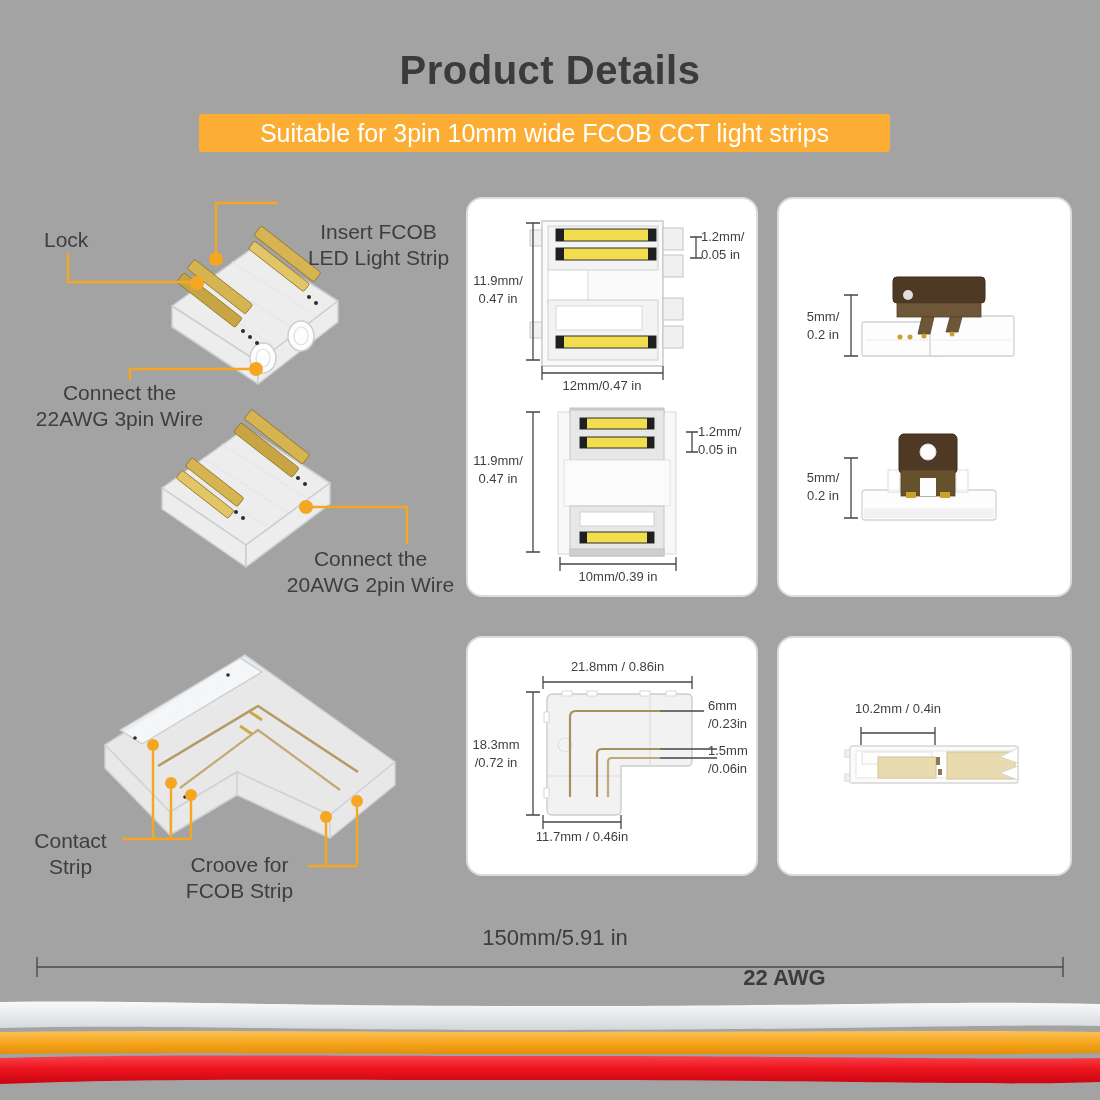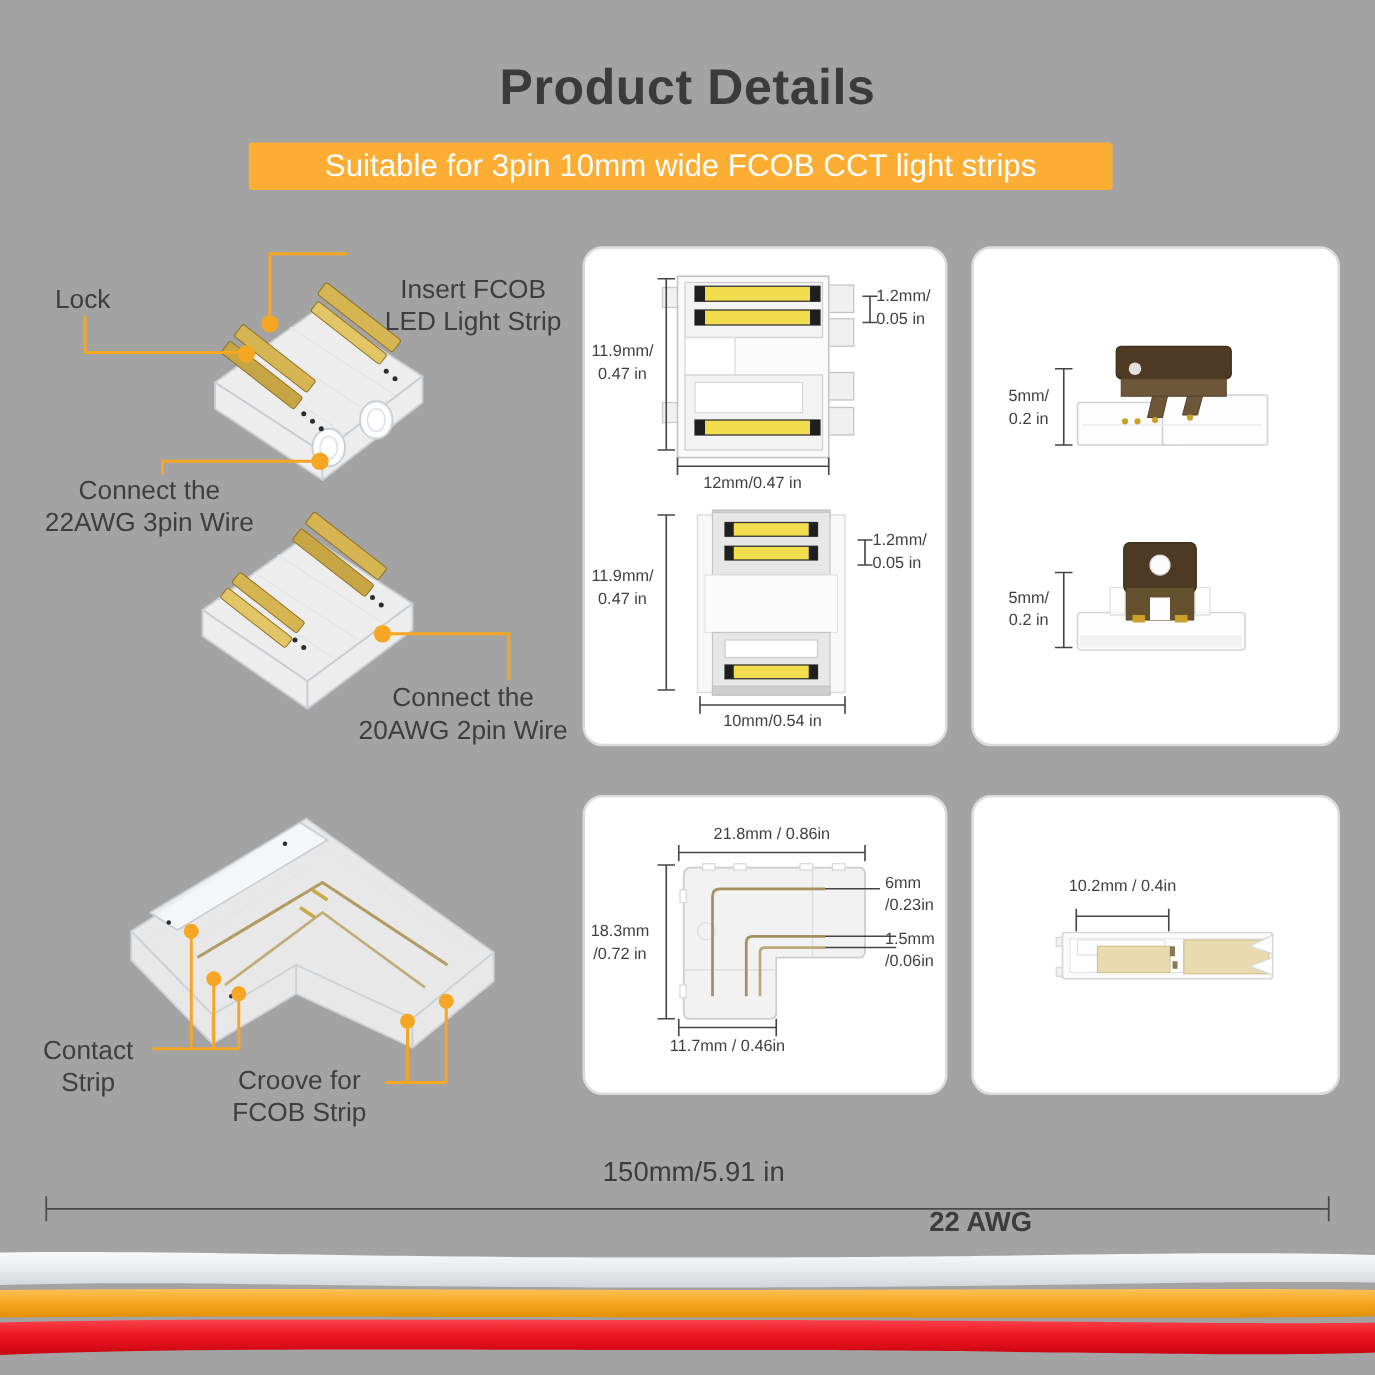--- a/index.html
+++ b/index.html
@@ -311,21 +311,21 @@
   <div class="callout" style="left:172px;top:852px;width:135px;">Croove for
 FCOB Strip</div>
 
   <div class="dim" style="left:466px;top:272px;width:64px;">11.9mm/
 0.47 in</div>
   <div class="dim" style="left:538px;top:377px;width:128px;">12mm/0.47 in</div>
   <div class="dim la" style="left:701px;top:228px;width:60px;">1.2mm/
 0.05 in</div>
   <div class="dim" style="left:466px;top:452px;width:64px;">11.9mm/
 0.47 in</div>
-  <div class="dim" style="left:556px;top:568px;width:124px;">10mm/0.54 in</div>
+  <div class="dim" style="left:556px;top:568px;width:124px;">10mm/0.39 in</div>
   <div class="dim la" style="left:698px;top:423px;width:60px;">1.2mm/
 0.05 in</div>
 
   <div class="dim" style="left:798px;top:308px;width:50px;">5mm/
 0.2 in</div>
   <div class="dim" style="left:798px;top:469px;width:50px;">5mm/
 0.2 in</div>
 
   <div class="dim" style="left:540px;top:658px;width:155px;">21.8mm / 0.86in</div>
   <div class="dim" style="left:462px;top:736px;width:68px;">18.3mm

